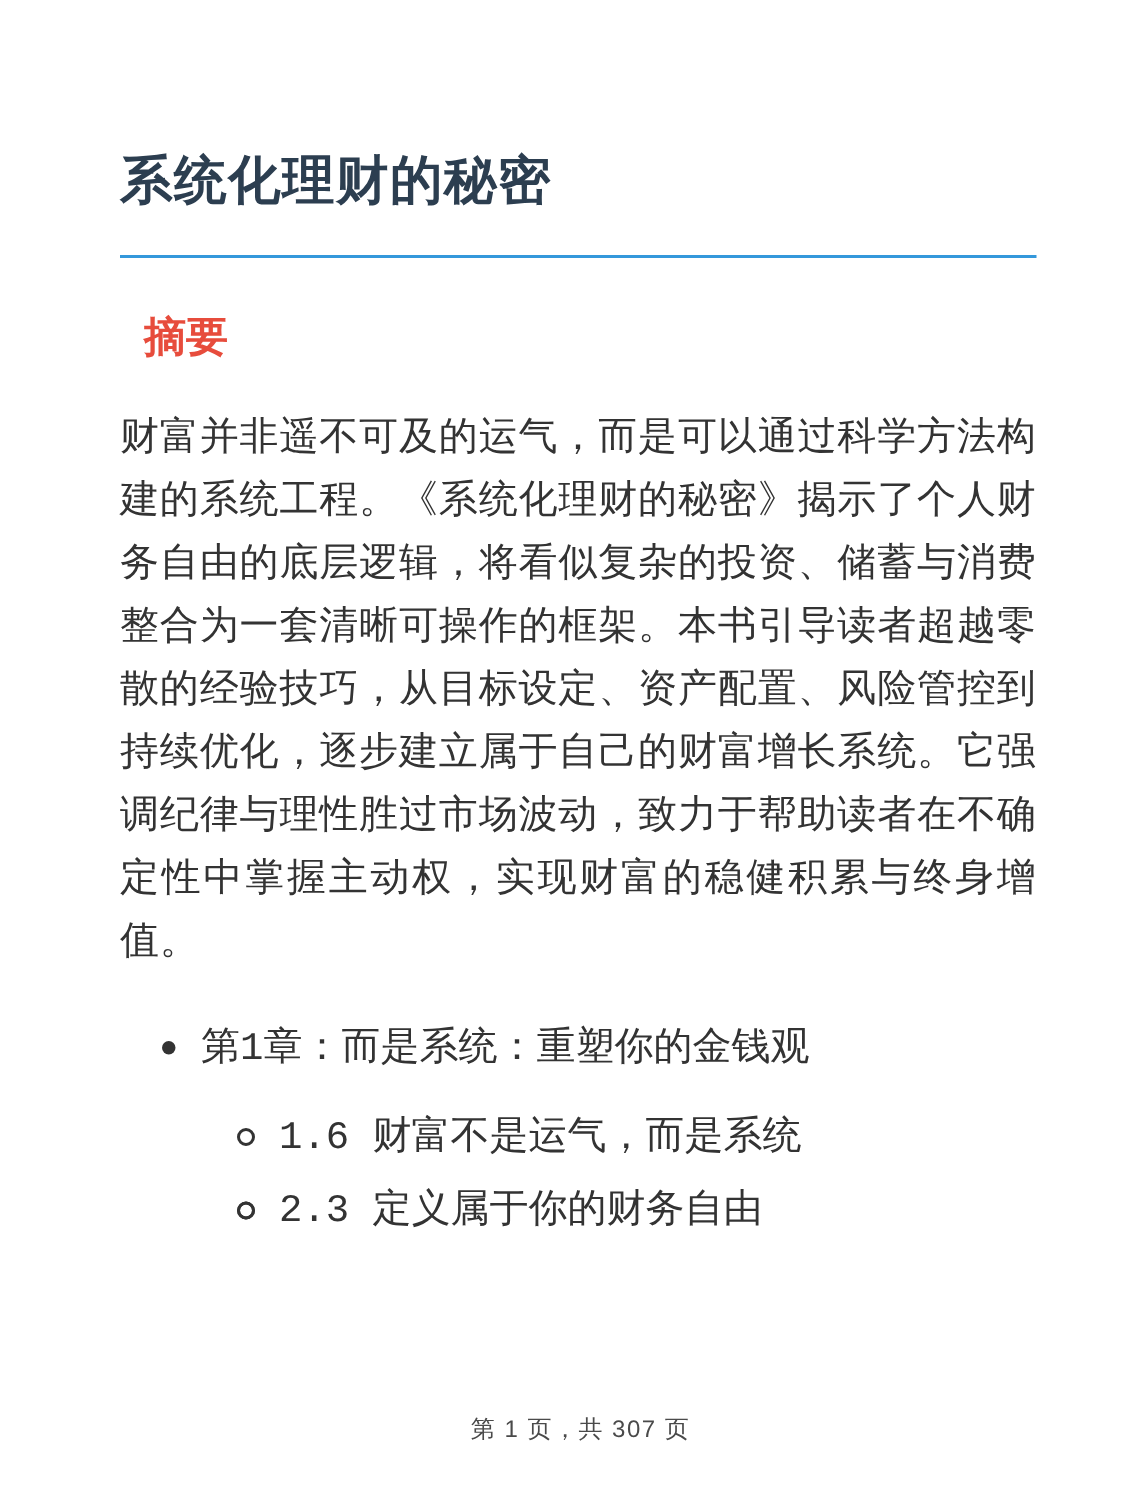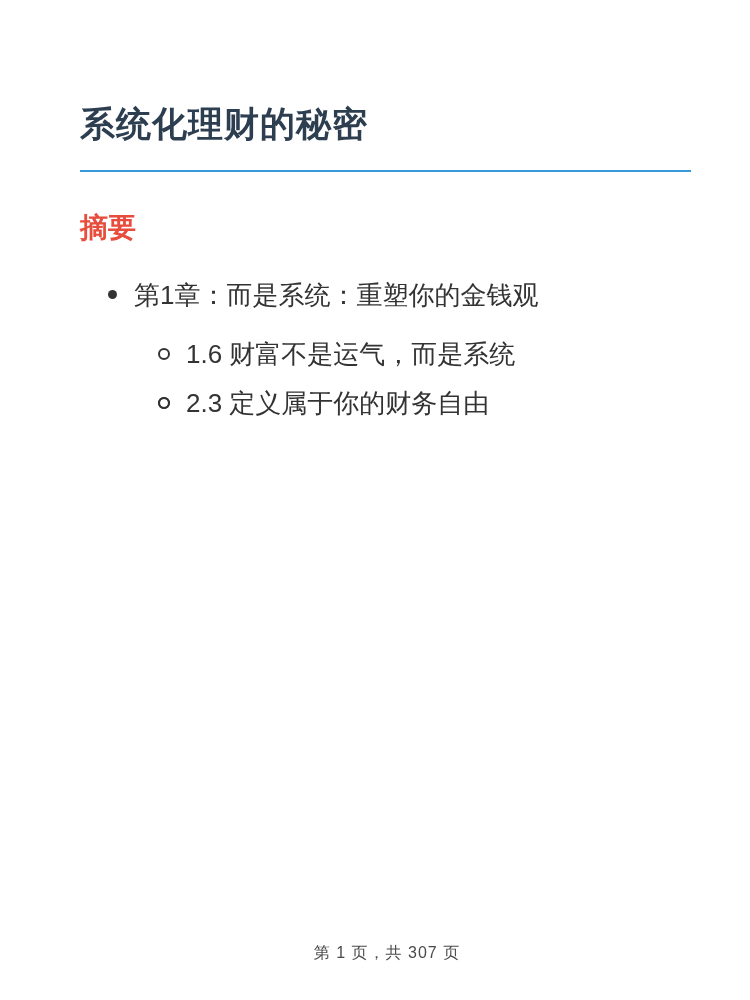--- a/index.html
+++ b/index.html
@@ -11,33 +11,34 @@
     position: relative;
     width: 750px;
     height: 1000px;
     background: #ffffff;
     overflow: hidden;
     font-family: "Liberation Sans", sans-serif;
     box-sizing: border-box;
   }
   .content {
     padding: 102px 59px 0 80px;
+    font-family: Liberation Mono, monospace;
   }
   .doc-title {
     margin: 0;
     font-size: 35px;
     font-weight: 700;
     line-height: 1.25;
     letter-spacing: 1px;
     color: var(--title-color, #2c3e50);
     padding-bottom: 24px;
     border-bottom: 2px solid var(--divider-color, #3498db);
   }
   .section-heading {
-    margin: 38px 0 0 0;
+    margin: 38px 0 0 16px;
     font-size: 28px;
     font-weight: 700;
     line-height: 1.25;
     color: var(--heading-color, #e74c3c);
   }
   .abstract-body {
     margin: 26px 0 0 0;
     font-size: 26px;
     line-height: 42px;
     color: var(--body-color, #333333);
@@ -100,20 +101,21 @@
 </head>
 <body>
 
 <div class="page" style="--title-color: #2c3e50; --divider-color: #3498db; --heading-color: #e74c3c; --body-color: #333333; --footer-color: #4a4a4a;">
   <div class="content">
 
     <h1 class="doc-title">系统化理财的秘密</h1>
 
     <h2 class="section-heading">摘要</h2>
 
+    <p class="abstract-body">财富并非遥不可及的运气，而是可以通过科学方法构建的系统工程。《系统化理财的秘密》揭示了个人财务自由的底层逻辑，将看似复杂的投资、储蓄与消费整合为一套清晰可操作的框架。本书引导读者超越零散的经验技巧，从目标设定、资产配置、风险管控到持续优化，逐步建立属于自己的财富增长系统。它强调纪律与理性胜过市场波动，致力于帮助读者在不确定性中掌握主动权，实现财富的稳健积累与终身增值。</p>
 
 
     <ul class="toc-list">
       <li class="toc-chapter">
         <span class="marker-disc"></span>
         <span>第1章：而是系统：重塑你的金钱观</span>
         <ul class="toc-sublist">
           <li class="toc-subitem">
             <span class="marker-circle"></span>
             <span>1.6 财富不是运气，而是系统</span>

